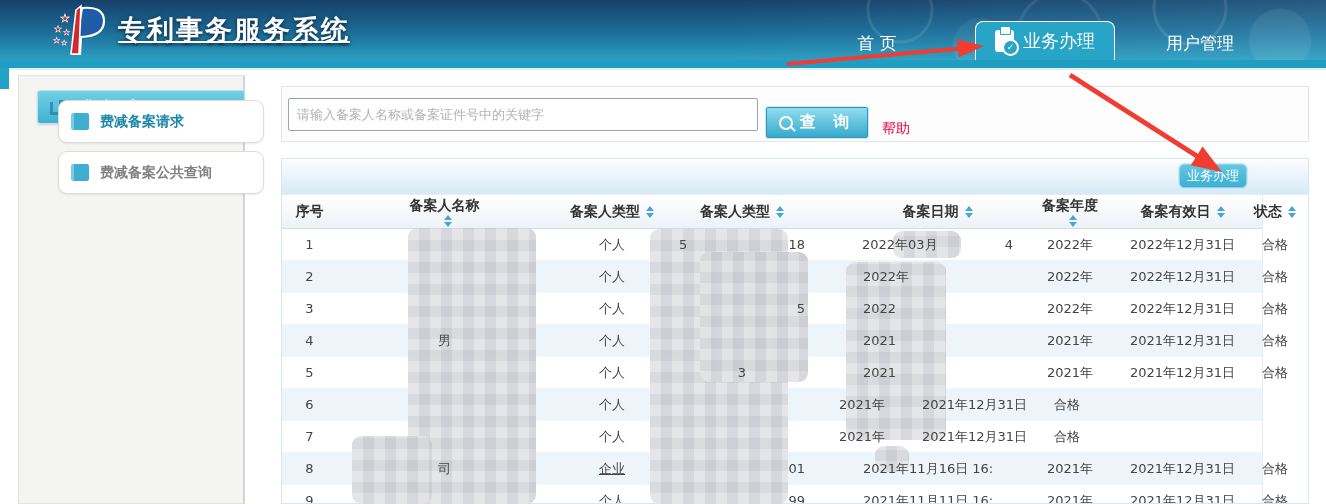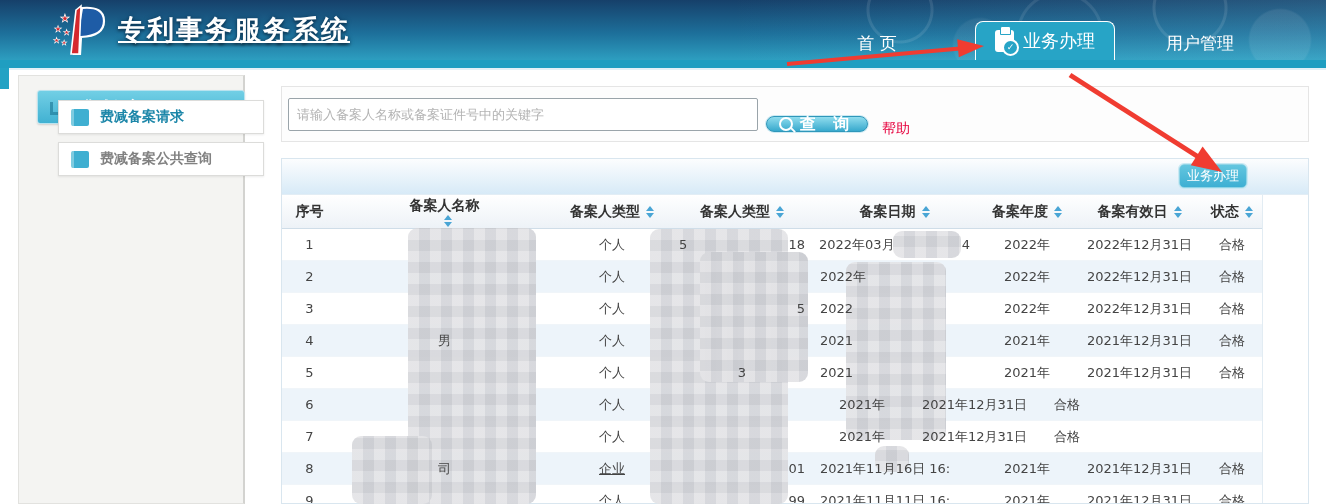--- a/index.html
+++ b/index.html
@@ -40,38 +40,38 @@
     border:1px solid #e2e2df;border-right:2px solid #d3d3d0;box-sizing:border-box;}
   .menu-head{position:absolute;left:18px;top:14px;width:208px;height:34px;box-sizing:border-box;
     background:linear-gradient(180deg,#72cfe5 0%,#41b1d2 100%);
     border:1px solid #b9e3ef;border-radius:3px;display:flex;align-items:center;
     color:#fff;font-size:15px;font-weight:bold;cursor:pointer;box-shadow:0 1px 2px rgba(0,0,0,.15);}
   .mico{position:relative;width:17px;height:15px;margin:0 14px 0 12px;flex:none;}
   .mico::before{content:"";position:absolute;left:0;bottom:0;width:10px;height:10px;
     border:3px solid rgba(20,110,140,.55);border-top:none;border-right:none;}
   .mico::after{content:"";position:absolute;right:0;top:0;width:8px;height:8px;background:rgba(20,110,140,.55);}
   .menu-arrow{margin-left:auto;margin-right:12px;font-size:10px;}
-  .subitem{position:relative;margin:8px 0 0 39px;width:206px;height:34px;box-sizing:border-box;
-    background:#fff;border:1px solid #dcdcda;border-radius:0;box-shadow:0 1px 2px rgba(0,0,0,.08);
+  .subitem{position:relative;margin:8px 0 0 39px;width:206px;height:43px;box-sizing:border-box;
+    background:#fff;border:1px solid #dcdcda;border-radius:9px;box-shadow:0 1px 2px rgba(0,0,0,.08);
     display:flex;align-items:center;gap:11px;padding-left:12px;font-size:14px;font-weight:bold;cursor:pointer;}
   .subitem:nth-of-type(1){margin-top:24px;}
   .subitem:nth-of-type(1) .sub-label{color:#1d87a9;}
   .subitem:nth-of-type(2) .sub-label{color:#818181;}
   .bico{width:15px;height:17px;background:#3fafd1;border-radius:2px;border-left:3px solid #7ecbe0;flex:none;}
 
   
   .search-panel{position:absolute;left:281px;top:86px;width:1028px;height:56px;box-sizing:border-box;
     background:#fdfdfd;border:1px solid #e5e5e5;}
   .search-input{position:absolute;left:6px;top:11px;width:470px;height:33px;box-sizing:border-box;
     border:1px solid #9aa4aa;border-radius:2px;padding:0 8px;font-size:13px;color:#0f766e;
     font-family:"DejaVu Sans","Liberation Sans",sans-serif;}
   .search-input::placeholder{color:#b3b3b3;}
-  .search-btn{position:absolute;left:484px;top:29px;width:102px;height:16px;box-sizing:border-box;
+  .search-btn{position:absolute;left:484px;top:20px;width:102px;height:31px;box-sizing:border-box;
     background:linear-gradient(180deg,#90ddee 0%,#38a9cd 100%);
-    border:1px solid #2f97ba;border-radius:10px;box-shadow:0 0 0 1px #cdeaf3;
+    border:1px solid #2f97ba;border-radius:2px;box-shadow:0 0 0 1px #cdeaf3;
     color:#fff;font-size:16px;font-weight:bold;letter-spacing:6px;
     display:flex;align-items:center;justify-content:center;cursor:pointer;}
   .mag{position:relative;width:10px;height:10px;border:2px solid #fff;border-radius:50%;display:inline-block;margin-right:7px;flex:none;}
   .mag::after{content:"";position:absolute;width:6px;height:2px;background:#fff;transform:rotate(45deg);right:-5px;bottom:-2px;}
   .help-link{position:absolute;left:600px;top:19px;color:#e6003d;font-size:14px;cursor:pointer;margin-top:14px;}
 
   
   .table-panel{position:absolute;left:281px;top:158px;width:1028px;height:346px;box-sizing:border-box;
     background:#fff;border:1px solid #d9e6ef;overflow:hidden;}
   .panel-band{position:relative;height:35px;background:linear-gradient(180deg,#fcfdfe 0%,#d7eaf7 100%);
@@ -79,21 +79,21 @@
   .action-btn{position:absolute;right:61px;top:5px;width:68px;height:24px;box-sizing:border-box;
     background:linear-gradient(180deg,#63c6df,#3eafd3);border:1px solid #8ed3e6;border-radius:5px;
     box-shadow:0 0 0 1px #c8e9f3;color:#fff;font-size:13px;display:flex;align-items:center;justify-content:center;cursor:pointer;}
   .tbl{position:relative;width:981px;border-right:1px solid #e2ecf3;box-sizing:border-box;}
   .thead{display:flex;height:33px;align-items:center;background:linear-gradient(180deg,#ffffff,#edf2f7);
     border-bottom:1px solid #cfdde8;font-size:14px;font-weight:bold;color:#333;}
   .trow{display:flex;height:31px;align-items:center;font-size:13px;color:#444;border-bottom:1px solid #f0f5f9;}
   .trow.even{background:#edf4fa;}
   .cell,.hcell{display:flex;align-items:center;justify-content:center;box-sizing:border-box;flex:none;}
   .c0{width:55px;} .c1{width:215px;flex-direction:column;} .c2{width:120px;} .c3{width:140px;}
-  .c4{width:165px;justify-content:flex-start;padding-left:8px;} .c5{width:100px;} .c6{width:125px;} .c7{width:60px;}
+  .c4{width:165px;justify-content:flex-start;padding-left:8px;margin-left:43px;} .c5{width:100px;flex-direction:column;} .c6{width:125px;} .c7{width:60px;}
   .hcell.c4{justify-content:center;padding-left:0;}
   .cell.frag{justify-content:space-between;padding:0 7px;}
   .cell span{position:relative;z-index:5;white-space:nowrap;}
   .ulink{text-decoration:underline;}
   .sort{display:inline-flex;flex-direction:column;gap:2px;margin-left:6px;}
   .sort i{display:block;width:0;height:0;border-left:4px solid transparent;border-right:4px solid transparent;}
   .sort .up{border-bottom:5px solid #49a5d5;}
   .sort .dn{border-top:5px solid #49a5d5;}
 
   

